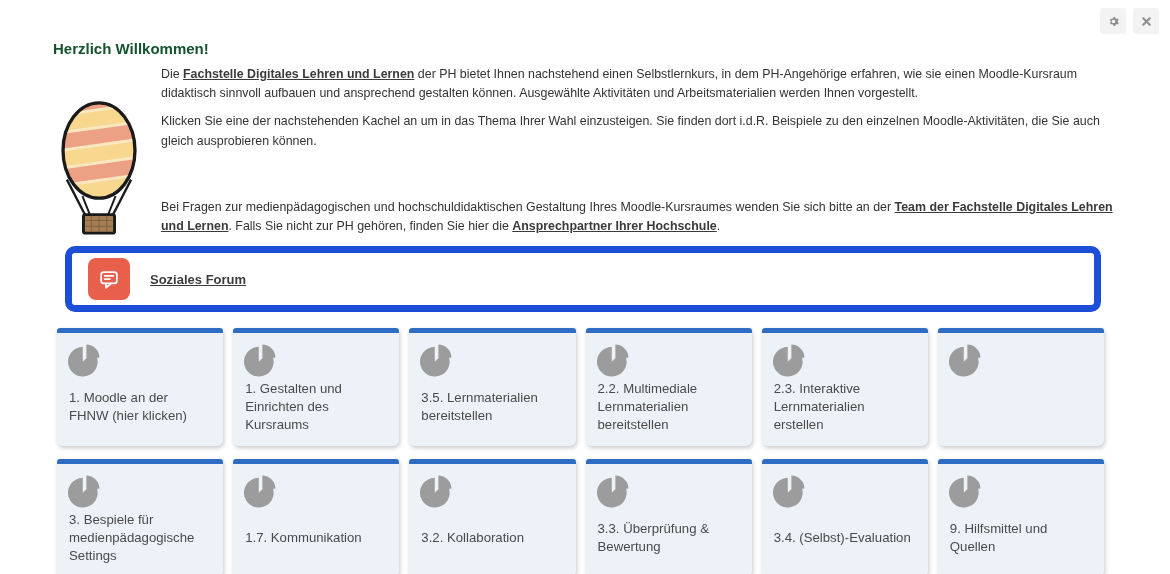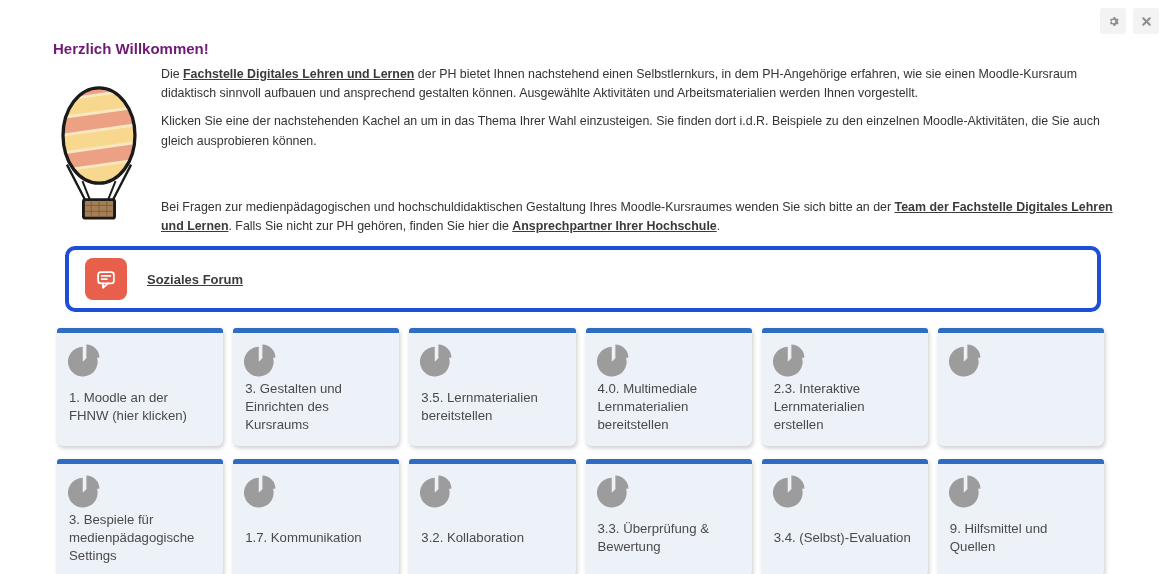--- a/index.html
+++ b/index.html
@@ -6,30 +6,30 @@
   body{
     width:1170px;height:574px;background:#ffffff;position:relative;overflow:hidden;
     font-family:"Liberation Sans","DejaVu Sans",sans-serif;color:#333;
   }
   
   .controls{position:absolute;top:8px;right:11px;display:flex;gap:7px;}
   .ctrl{width:26px;height:26px;background:#f3f3f3;border:none;border-radius:3px;
     color:#8f8f8f;display:flex;align-items:center;justify-content:center;cursor:pointer;padding:0;}
   
   .main{padding:40px 0 0 53px;}
-  .page-title{font-size:15px;font-weight:bold;color:#701a75;margin:0 0 8px 0;}
-  .intro{display:flex;align-items:center;}
+  .page-title{font-size:15px;font-weight:bold;color:#14532d;margin:0 0 8px 0;}
+  .intro{display:flex;align-items:flex-end;}
   .balloon{width:92px;height:140px;flex:none;}
   .intro-text{margin-left:16px;width:958px;font-size:12.4px;line-height:1.55;color:#333;}
   .intro-text p{margin:0;}
   .p1{margin-bottom:9px !important;}
   .p2{margin-bottom:47px !important;}
   a.text-link{color:#3a3a3a;text-decoration:underline;font-weight:600;cursor:pointer;}
   
-  .forum-card{margin:10px 0 0 12px;width:1036px;height:66px;border:4px solid #1d4ed8;
+  .forum-card{margin:10px 0 0 12px;width:1036px;height:66px;border:7px solid #1d4ed8;
     border-radius:10px;display:flex;align-items:center;padding-left:16px;box-sizing:border-box;background:#fff;}
   .forum-icon{width:42px;height:42px;border-radius:8px;background:var(--forum-bg,#e8604c);
     display:flex;align-items:center;justify-content:center;flex:none;}
   .forum-link{margin-left:20px;font-size:13px;font-weight:600;color:#3c3c3c;text-decoration:underline;cursor:pointer;}
   
   .tiles{margin:16px 0 0 4px;width:1047px;display:grid;grid-template-columns:repeat(6,1fr);gap:13px 10px;}
   .tile{height:118px;background:#edf2f8;border-radius:4px 4px 6px 6px;
     box-shadow:1px 2px 4px rgba(60,60,60,.28);display:flex;flex-direction:column;
     box-sizing:border-box;cursor:pointer;}
   .tile-bar{height:5px;background:var(--tile-accent,#2f6dc5);border-radius:3px 3px 0 0;flex:none;}
@@ -128,21 +128,21 @@
   <div class="tile">
     <div class="tile-bar"></div>
     <div class="tile-body">
       <span class="pie-icon">
         <svg width="36" height="36" viewBox="0 0 40 40" fill="currentColor">
           <path d="M17.5 23 L17.5 6.5 A16.5 16.5 0 1 0 29.2 11.3 Z"></path>
           <path d="M21.5 18.5 L21.5 4 A14.5 14.5 0 0 1 36 18.5 Z"></path>
         </svg>
       </span>
       <div class="tile-label-wrap">
-        <span class="tile-label">3. Gestalten und Einrichten des Kursraums</span>
+        <span class="tile-label">1. Gestalten und Einrichten des Kursraums</span>
       </div>
     </div>
   </div>
 
   <div class="tile">
     <div class="tile-bar"></div>
     <div class="tile-body">
       <span class="pie-icon">
         <svg width="36" height="36" viewBox="0 0 40 40" fill="currentColor">
           <path d="M17.5 23 L17.5 6.5 A16.5 16.5 0 1 0 29.2 11.3 Z"></path>
@@ -158,21 +158,21 @@
   <div class="tile">
     <div class="tile-bar"></div>
     <div class="tile-body">
       <span class="pie-icon">
         <svg width="36" height="36" viewBox="0 0 40 40" fill="currentColor">
           <path d="M17.5 23 L17.5 6.5 A16.5 16.5 0 1 0 29.2 11.3 Z"></path>
           <path d="M21.5 18.5 L21.5 4 A14.5 14.5 0 0 1 36 18.5 Z"></path>
         </svg>
       </span>
       <div class="tile-label-wrap">
-        <span class="tile-label">4.0. Multimediale Lernmaterialien bereitstellen</span>
+        <span class="tile-label">2.2. Multimediale Lernmaterialien bereitstellen</span>
       </div>
     </div>
   </div>
 
   <div class="tile">
     <div class="tile-bar"></div>
     <div class="tile-body">
       <span class="pie-icon">
         <svg width="36" height="36" viewBox="0 0 40 40" fill="currentColor">
           <path d="M17.5 23 L17.5 6.5 A16.5 16.5 0 1 0 29.2 11.3 Z"></path>

